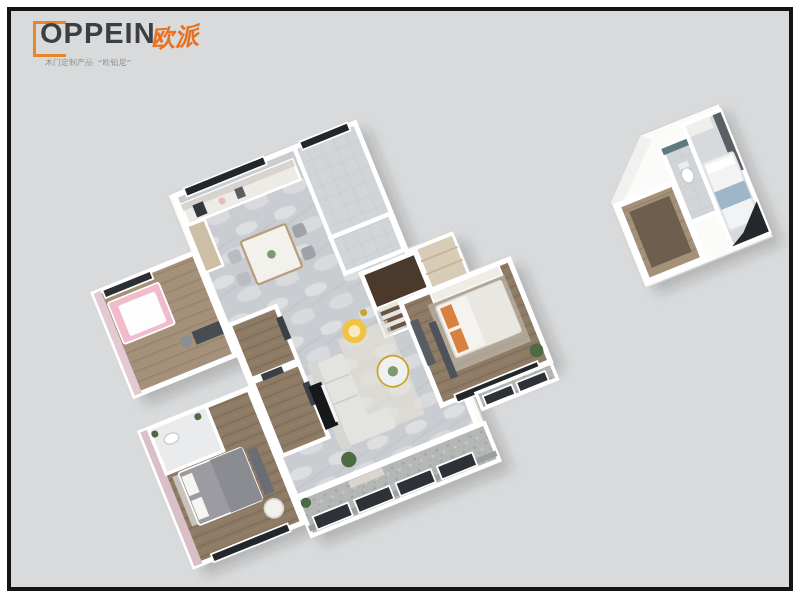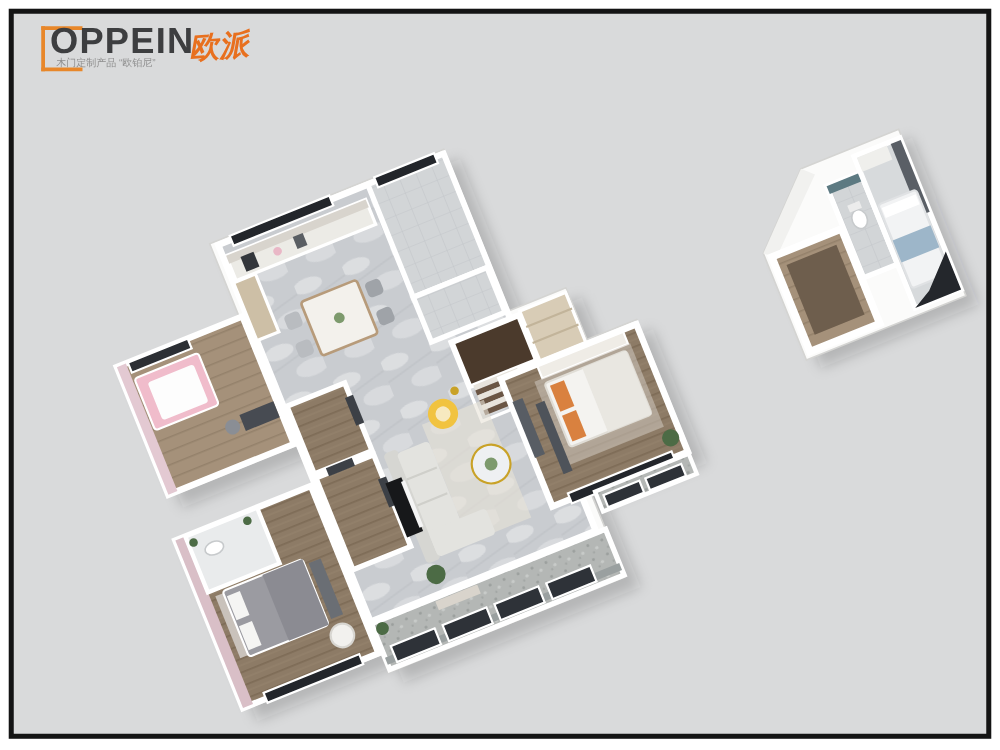--- a/index.html
+++ b/index.html
@@ -9,21 +9,21 @@
     background:#d9dadb;}
   .artwork{position:absolute;left:0;top:0;width:778px;height:576px;}
   
   .logo{position:absolute;left:22px;top:6px;height:50px;}
   .bracket{position:absolute;left:0px;top:4px;width:30px;height:30px;
     border:3px solid #e8872a;border-right:none;}
   .brand{position:absolute;left:7px;top:0px;font-size:29px;font-weight:800;
     letter-spacing:1px;color:#3d3e40;}
   .brand-cn{position:absolute;left:118px;top:4px;font-size:24px;font-weight:700;
     font-style:italic;color:#e8701f;transform:rotate(-4deg);white-space:nowrap;}
-  .tagline{position:absolute;left:12px;top:28px;font-size:8px;color:#8f8f8f;white-space:nowrap;}
+  .tagline{position:absolute;left:12px;top:40px;font-size:8px;color:#8f8f8f;white-space:nowrap;font-family:Liberation Mono, monospace;}
 </style>
 </head>
 <body>
 
 <div class="stage">
   <div class="frame">
 
     <div class="logo">
       <span class="bracket"></span>
       <span class="brand">OPPEIN</span>

